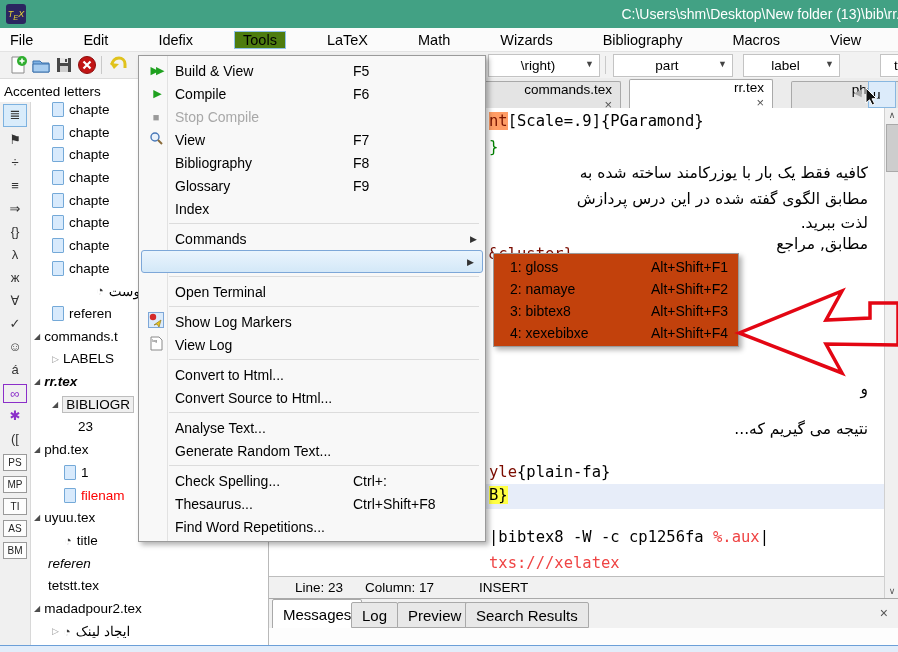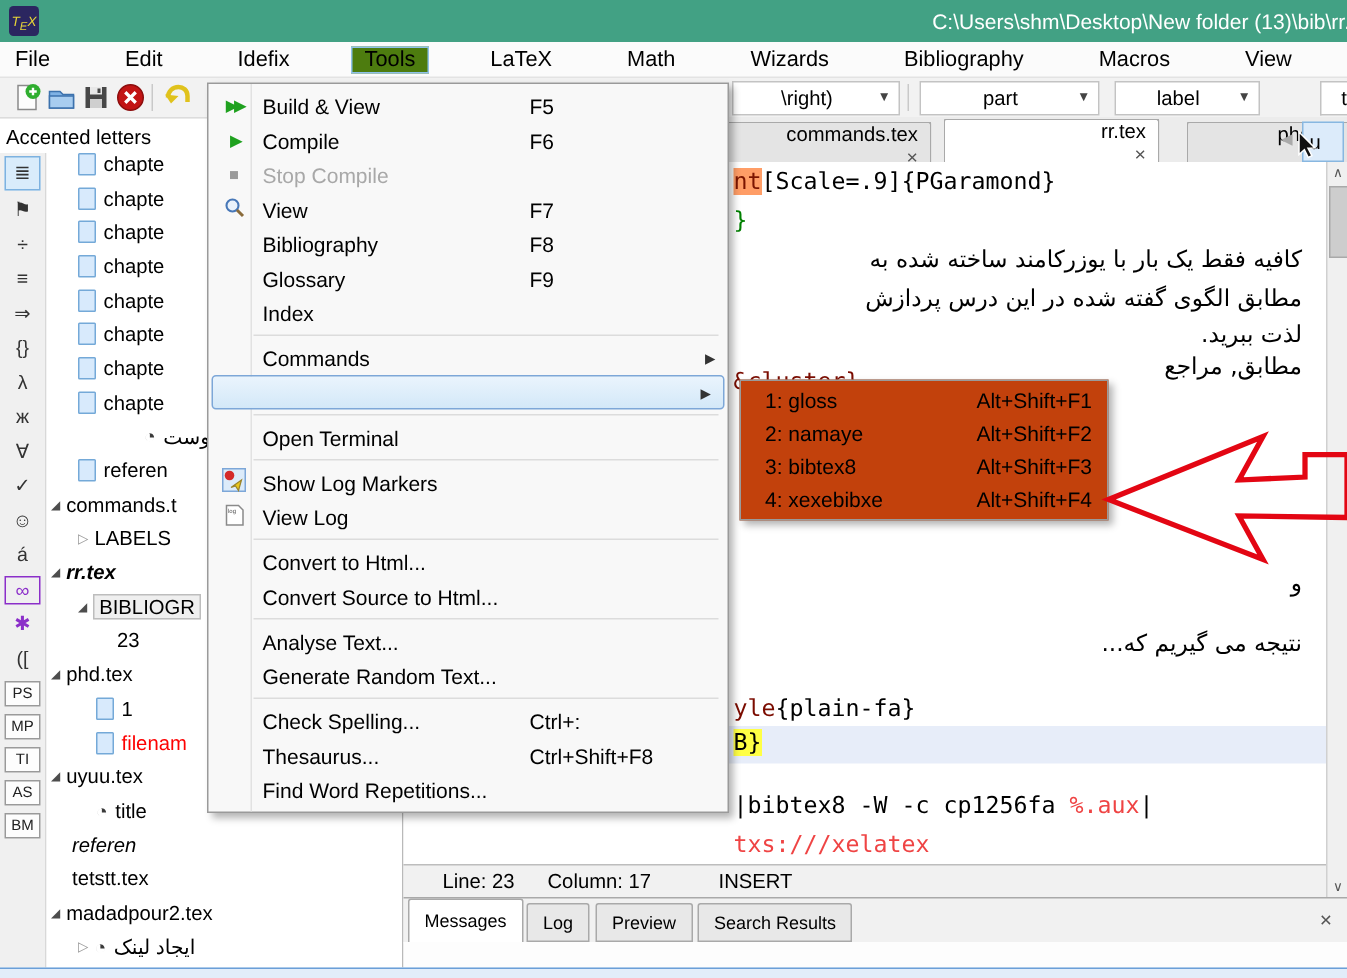--- a/index.html
+++ b/index.html
@@ -67,21 +67,21 @@
   .hl-yellow{background:#ffff44;}
   .scrollv{position:absolute;left:884px;top:108px;width:14px;height:490px;background:#f0f0f0;border-left:1px solid #d0d0d0;}
   .sarr{position:absolute;left:1px;width:12px;text-align:center;font-size:9px;color:#555;}
   .sthumb{position:absolute;left:1px;top:16px;width:11px;height:46px;background:#cdcdcd;border:1px solid #a9a9a9;}
   
   .statusbar{position:absolute;left:269px;top:576px;width:615px;height:22px;background:#f1f1f1;
              border-top:1px solid #bdbdbd;font-size:13.5px;}
   .statusbar span{position:absolute;top:3px;}
   .bottombar{position:absolute;left:269px;top:598px;width:629px;height:30px;background:#f1f1f1;border-top:1px solid #a9a9a9;}
   .btab{position:absolute;top:3px;height:24px;background:#e8e8e8;border:1px solid #a9a9a9;border-radius:2px 2px 0 0;
-        font-size:12px;display:flex;align-items:center;padding:0 10px;}
+        font-size:15px;display:flex;align-items:center;padding:0 10px;}
   .btab.active{background:#fff;top:0;height:28px;border-top:1px solid #a9a9a9;}
   .bclose{position:absolute;right:10px;top:6px;color:#555;font-size:14px;}
   .panelstrip{position:absolute;left:269px;top:628px;width:629px;height:17px;background:#fdfdfd;}
   .bluestrip{position:absolute;left:0;top:645px;width:898px;height:7px;background:#e2edfa;border-top:1px solid #6b9fd8;}
   
   .menu{position:absolute;left:138px;top:55px;width:346px;background:#f8f8f8;border:1px solid #9a9a9a;
         box-shadow:3px 3px 5px rgba(0,0,0,.3);padding:3px 0;font-size:14px;z-index:40;}
   .menu:before{content:"";position:absolute;left:28px;top:0;bottom:0;width:1px;background:#e2e2e2;}
   .mi{height:23px;display:flex;align-items:center;position:relative;padding-left:6px;}
   .mi .mico{width:22px;flex:none;text-align:center;}

